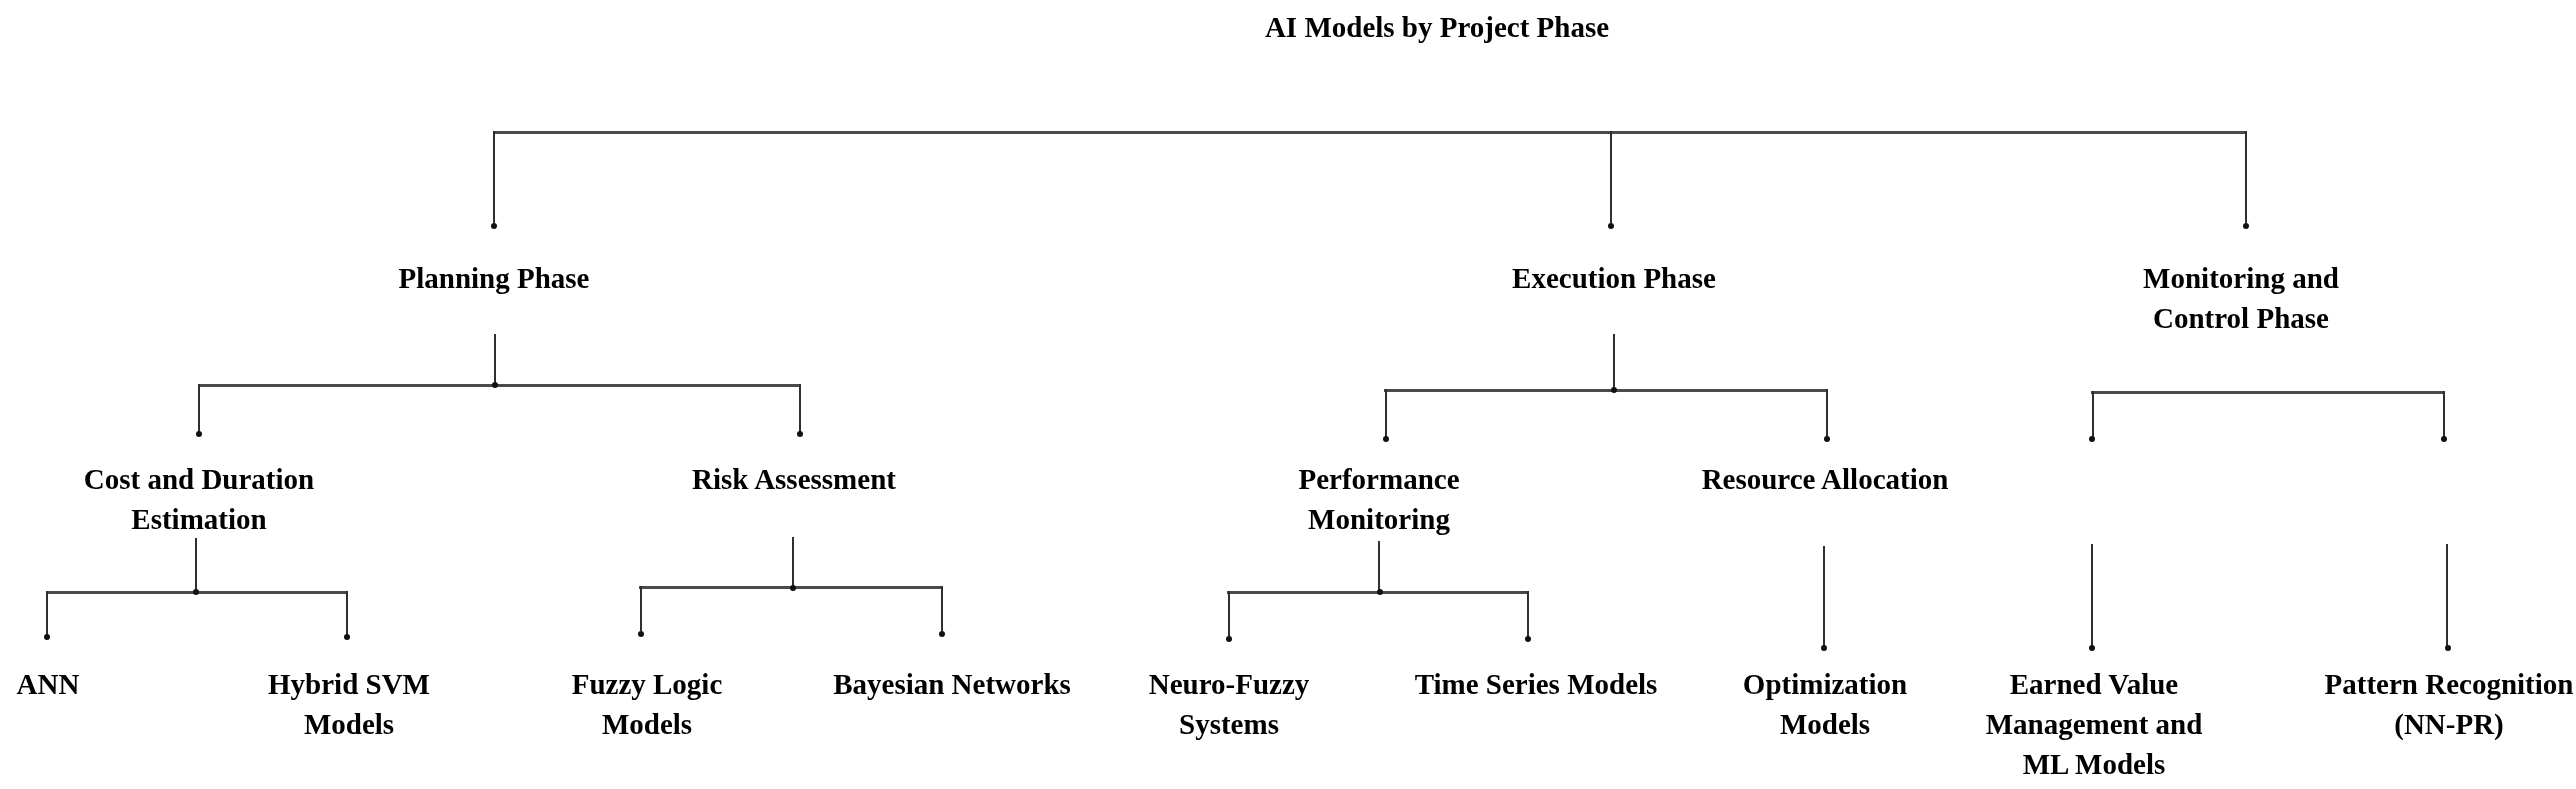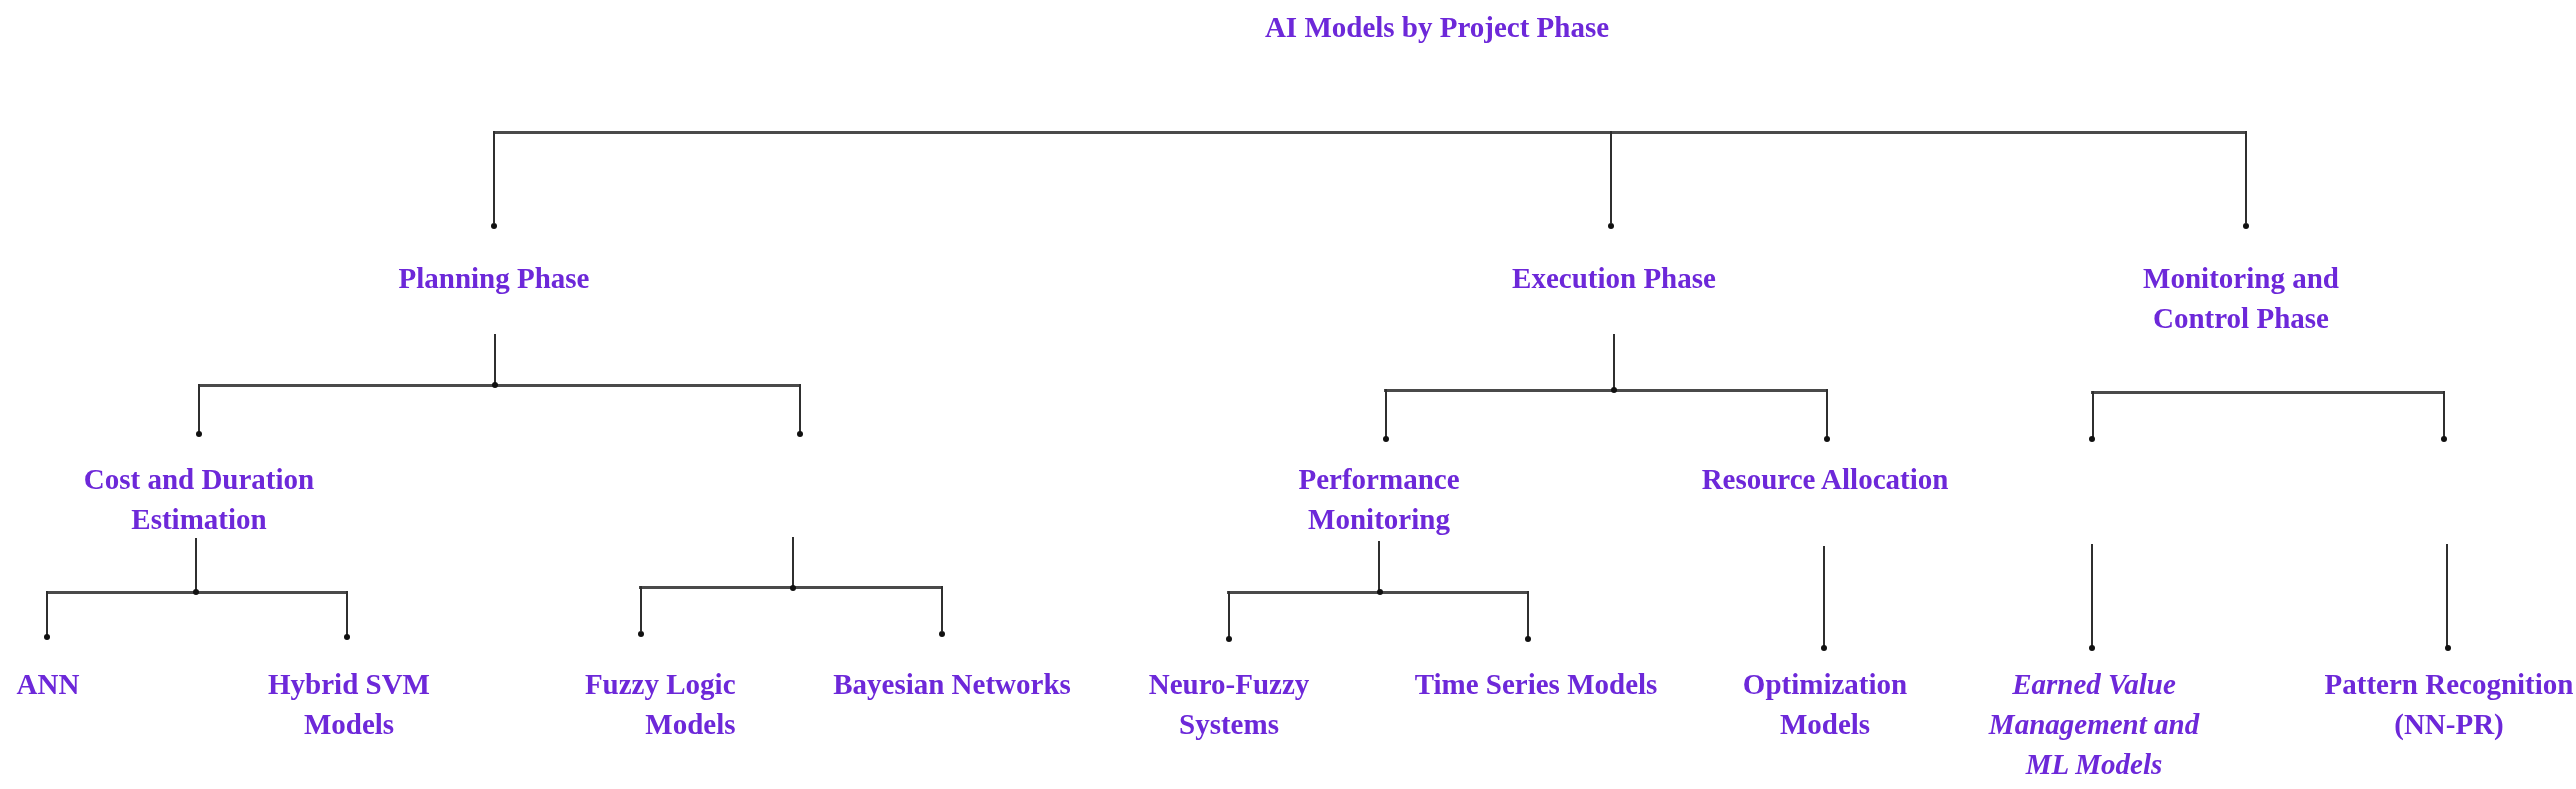--- a/index.html
+++ b/index.html
@@ -11,51 +11,52 @@
     overflow:hidden;
     font-family:"Liberation Serif","DejaVu Serif",serif;
   }
   .lbl{
     position:absolute;
     transform:translateX(-50%);
     text-align:center;
     font-weight:bold;
     font-size:29px;
     line-height:40px;
-    color:#6d28d9;
+    color:#000000;
     white-space:nowrap;
   }
   .lbl.wrap{white-space:normal;}
   .hline{position:absolute;height:2.7px;background:#4a4a4a;}
   .vline{position:absolute;width:1.8px;background:#2f2f2f;}
   .dot{position:absolute;width:6.2px;height:6.2px;border-radius:50%;background:#111111;}
 </style>
 </head>
 <body>
 
 <div id="canvas">
 
   <div class="lbl" style="left:1437px;top:7px;">AI Models by Project Phase</div>
 
   <div class="lbl" style="left:494px;top:258px;">Planning Phase</div>
   <div class="lbl" style="left:1614px;top:258px;">Execution Phase</div>
   <div class="lbl wrap" style="left:2241px;top:258px;width:222px;">Monitoring and Control Phase</div>
 
   <div class="lbl wrap" style="left:199px;top:459px;width:253px;">Cost and Duration Estimation</div>
+  <div class="lbl" style="left:794px;top:459px;">Risk Assessment</div>
   <div class="lbl wrap" style="left:1379px;top:459px;width:191px;">Performance Monitoring</div>
   <div class="lbl" style="left:1825px;top:459px;">Resource Allocation</div>
 
   <div class="lbl" style="left:48px;top:664px;">ANN</div>
   <div class="lbl wrap" style="left:349px;top:664px;width:191px;">Hybrid SVM Models</div>
-  <div class="lbl wrap" style="left:647px;top:664px;width:177px;text-align:right;">Fuzzy Logic Models</div>
+  <div class="lbl wrap" style="left:647px;top:664px;width:177px;">Fuzzy Logic Models</div>
   <div class="lbl" style="left:952px;top:664px;">Bayesian Networks</div>
   <div class="lbl wrap" style="left:1229px;top:664px;width:186px;">Neuro-Fuzzy Systems</div>
   <div class="lbl" style="left:1536px;top:664px;">Time Series Models</div>
   <div class="lbl wrap" style="left:1825px;top:664px;width:186px;">Optimization Models</div>
-  <div class="lbl wrap" style="left:2094px;top:664px;width:235px;font-style:italic;">Earned Value Management and ML Models</div>
+  <div class="lbl wrap" style="left:2094px;top:664px;width:235px;">Earned Value Management and ML Models</div>
   <div class="lbl wrap" style="left:2449px;top:664px;width:302px;">Pattern Recognition (NN-PR)</div>
 
 <div class="hline" style="left: 494px; top: 131px; width: 1753px;"></div>
     <div class="hline" style="left: 198px; top: 384px; width: 603px;"></div>
     <div class="hline" style="left: 1384px; top: 389px; width: 444px;"></div>
     <div class="hline" style="left: 2091px; top: 391px; width: 354px;"></div>
     <div class="hline" style="left: 46px; top: 591px; width: 302px;"></div>
     <div class="hline" style="left: 639px; top: 586px; width: 304px;"></div>
     <div class="hline" style="left: 1227px; top: 591px; width: 302px;"></div>
     <div class="vline" style="left: 493px; top: 131px; height: 92px;"></div>

